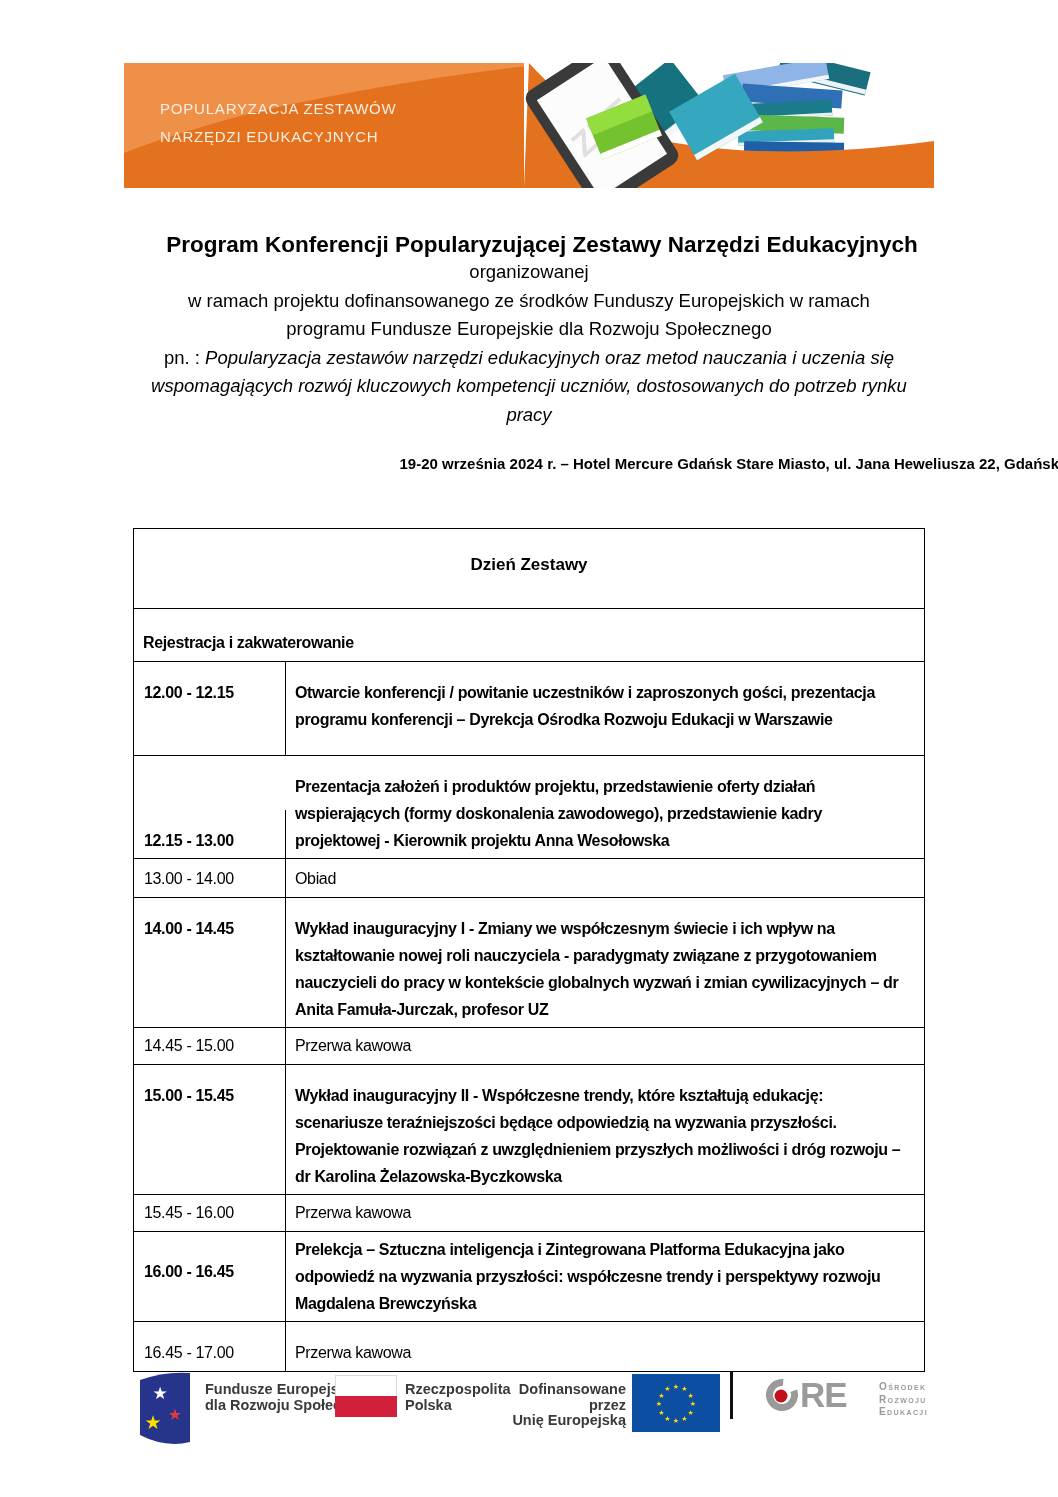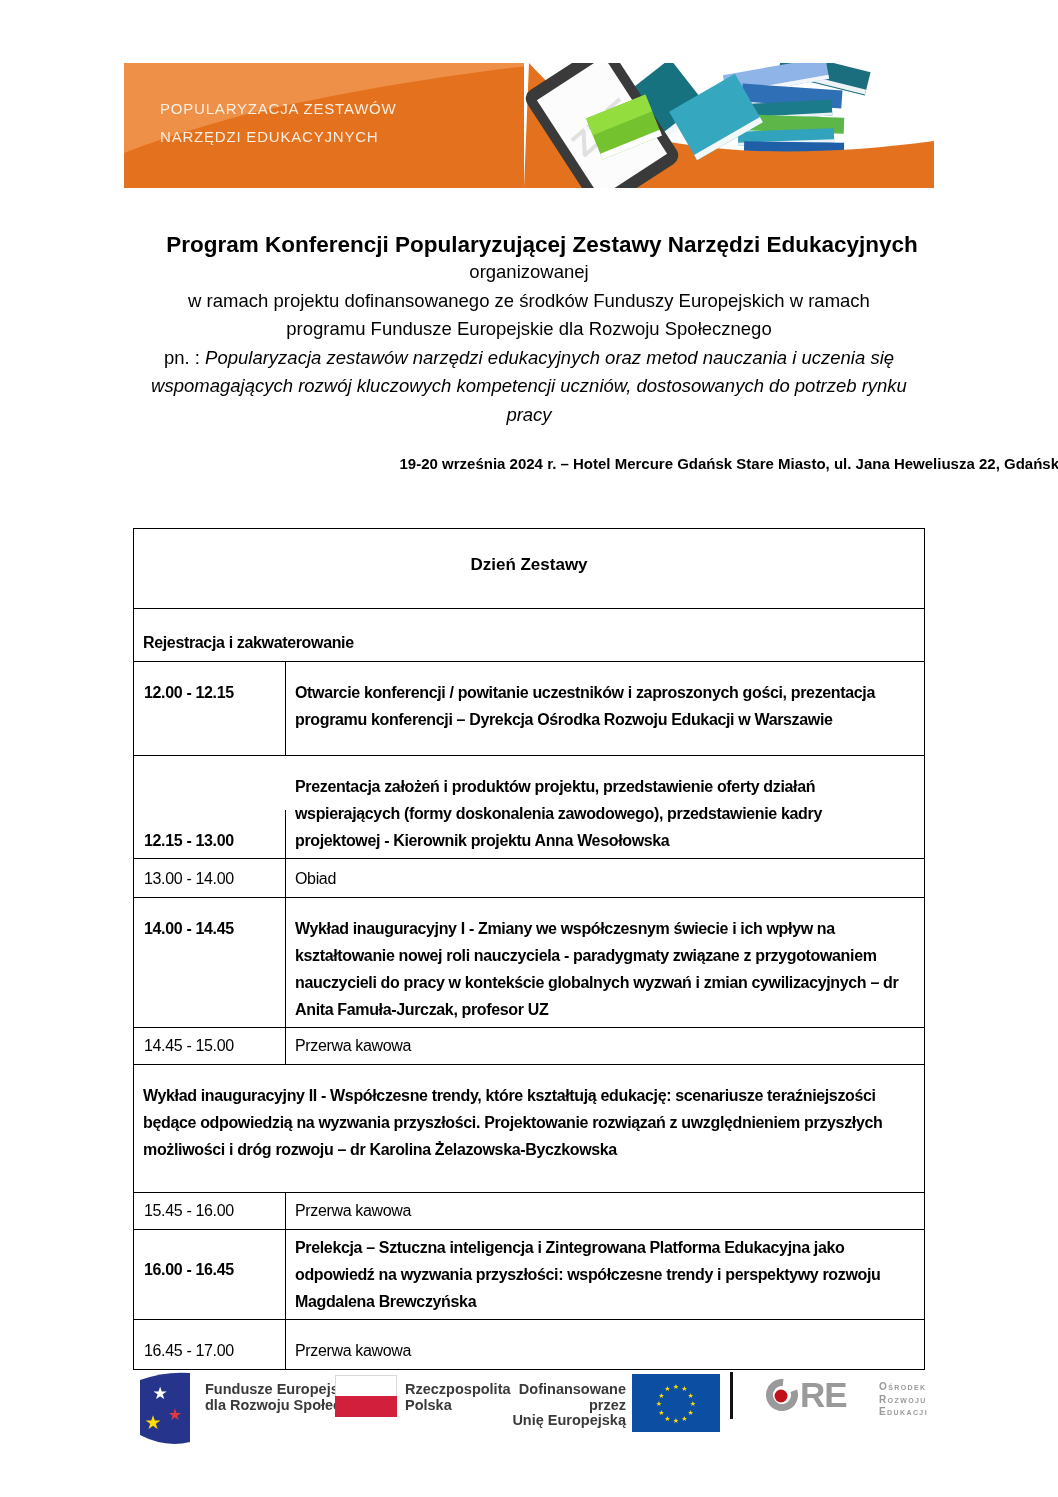--- a/index.html
+++ b/index.html
@@ -155,20 +155,21 @@
         </div>
         <div class="sched-row bold" style="min-height: 125px;">
           <div class="cell cell-time">14.00 - 14.45</div>
           <div class="cell cell-desc">Wykład inauguracyjny I - Zmiany we współczesnym świecie i ich wpływ na kształtowanie nowej roli nauczyciela - paradygmaty związane z przygotowaniem nauczycieli do pracy w kontekście globalnych wyzwań i zmian cywilizacyjnych – dr Anita Famuła-Jurczak, profesor UZ</div>
         </div>
         <div class="sched-row single" style="min-height: 36px;">
           <div class="cell cell-time">14.45 - 15.00</div>
           <div class="cell cell-desc">Przerwa kawowa</div>
         </div>
         <div class="sched-row bold" style="min-height: 128px;">
+          <div class="cell cell-time">15.00 - 15.45</div>
           <div class="cell cell-desc">Wykład inauguracyjny II - Współczesne trendy, które kształtują edukację: scenariusze teraźniejszości będące odpowiedzią na wyzwania przyszłości. Projektowanie rozwiązań z uwzględnieniem przyszłych możliwości i dróg rozwoju – dr Karolina Żelazowska-Byczkowska</div>
         </div>
         <div class="sched-row single" style="min-height: 37px;">
           <div class="cell cell-time">15.45 - 16.00</div>
           <div class="cell cell-desc">Przerwa kawowa</div>
         </div>
         <div class="sched-row bold time-low" style="min-height: 67px;">
           <div class="cell cell-time">16.00 - 16.45</div>
           <div class="cell cell-desc">Prelekcja – Sztuczna inteligencja i Zintegrowana Platforma Edukacyjna jako odpowiedź na wyzwania przyszłości: współczesne trendy i perspektywy rozwoju Magdalena Brewczyńska</div>
         </div>

